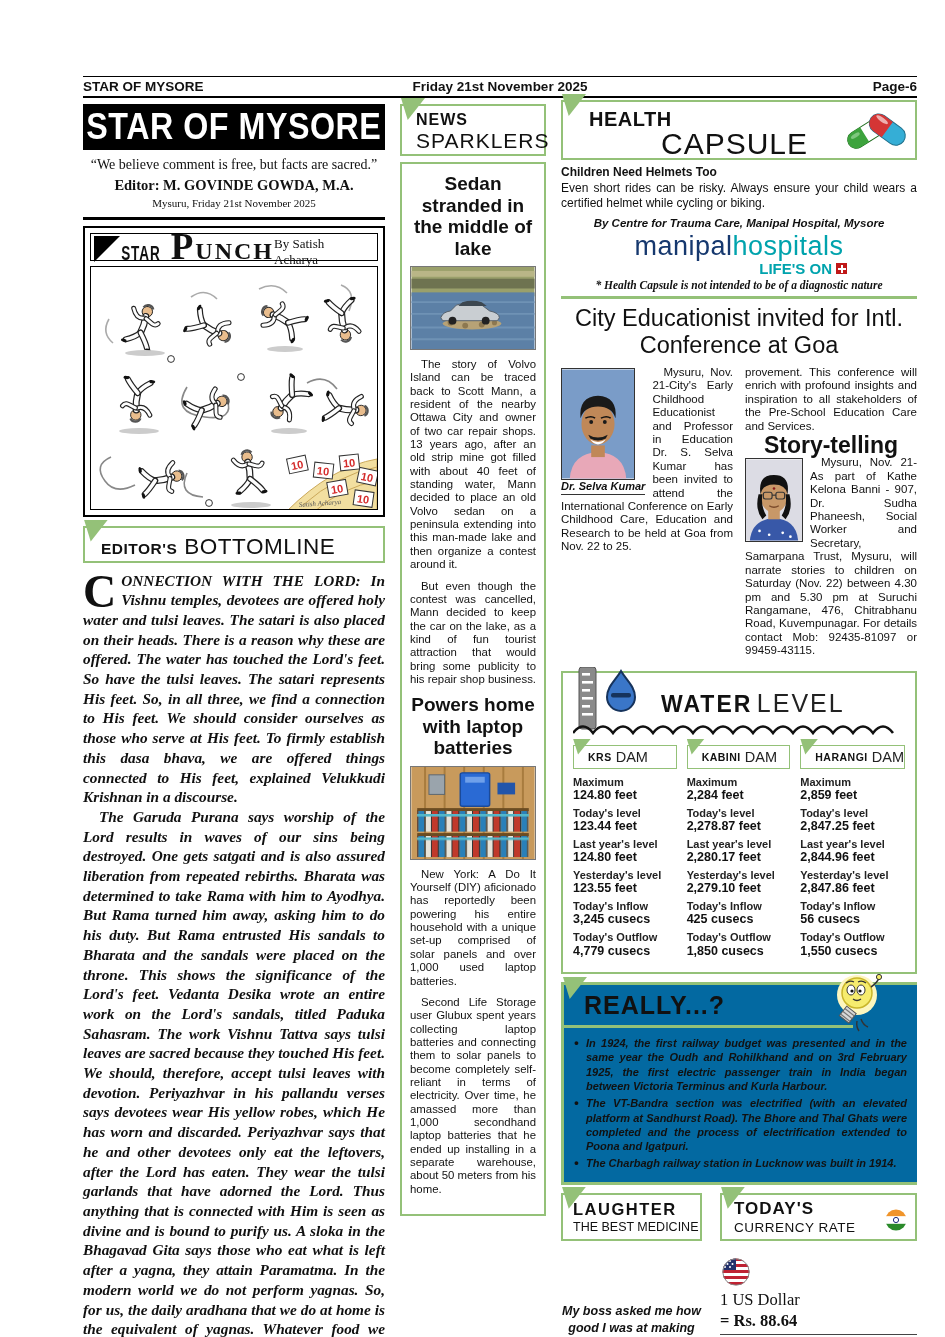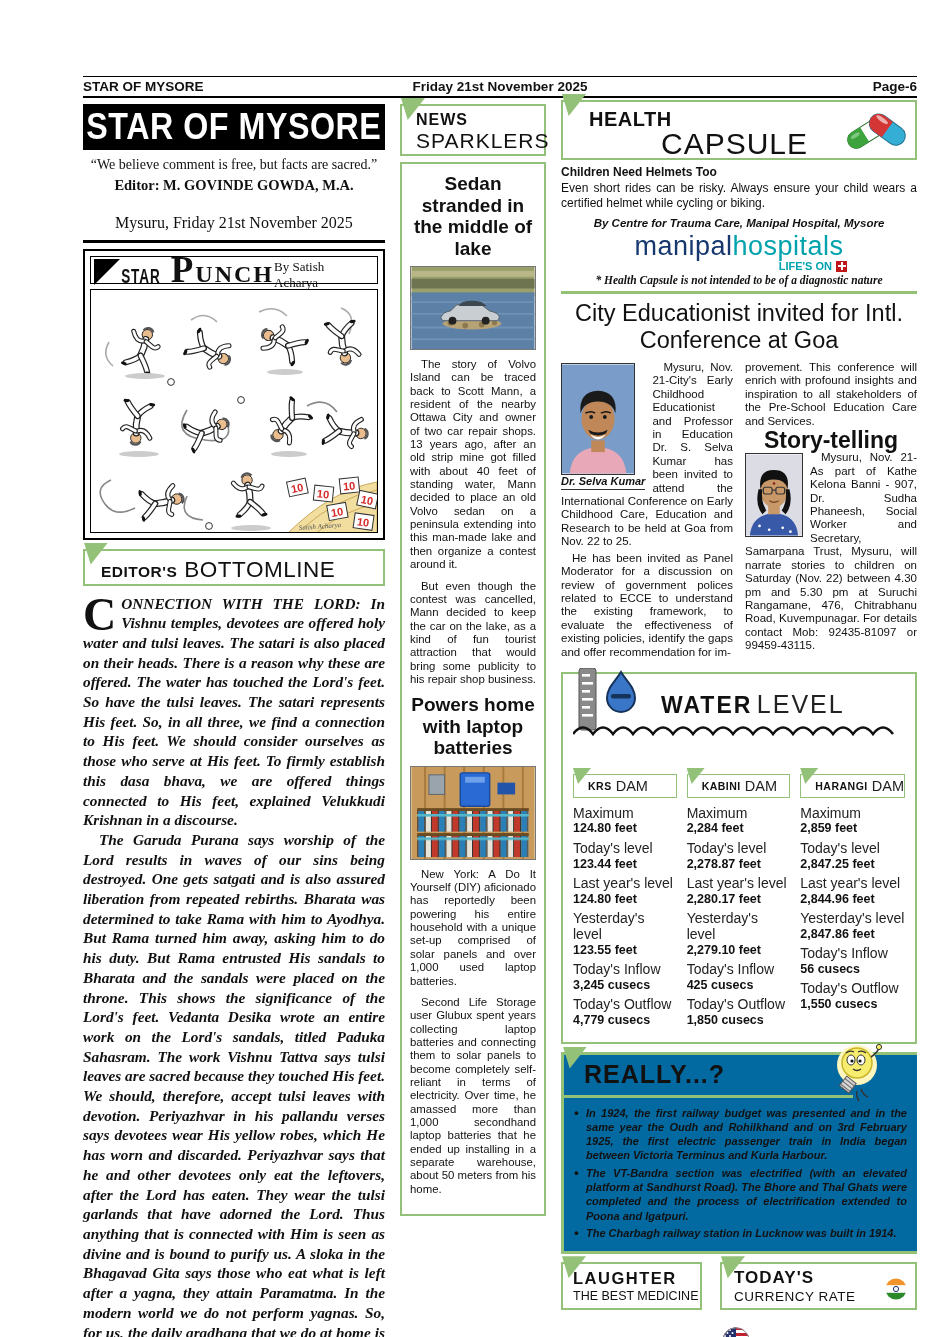--- a/index.html
+++ b/index.html
@@ -22,21 +22,21 @@
   .col-left{position:absolute;left:83px;top:104px;width:302px;}
   .col-mid{position:absolute;left:400px;top:104px;width:146px;}
   .col-right{position:absolute;left:561px;top:100px;width:356px;}
 
   
   .masthead-box{background:#000;color:#fff;height:46px;display:flex;align-items:center;justify-content:center;
     border:1px solid #000;box-shadow:inset 0 0 0 2px #000;}
   .masthead-box span{font-weight:bold;font-size:31px;letter-spacing:.5px;transform:scale(1.04,1.18);font-family:"Liberation Sans",sans-serif;}
   .motto{font-family:"Liberation Serif",serif;font-size:14px;text-align:center;margin-top:7px;}
   .editor-line{font-family:"Liberation Serif",serif;font-weight:bold;font-size:14.5px;text-align:center;margin-top:4px;}
-  .dateline{font-family:"Liberation Serif",serif;font-size:16px;text-align:center;margin-top:20px;}
+  .dateline{font-family:"Liberation Serif",serif;font-size:11px;text-align:center;margin-top:3px;}
   .thick-rule{height:2.5px;background:#000;margin-top:8px;}
 
   .punch-box{border:2.5px solid #000;margin-top:6px;padding:5px;background:#fff;}
   .punch-header{border:1.2px solid #000;height:28px;position:relative;display:flex;align-items:center;padding-left:8px;}
   .punch-tri{width:0;height:0;border-top:26px solid #000;border-right:26px solid transparent;position:absolute;left:3px;top:2px;}
   .punch-star{font-weight:bold;font-size:15px;letter-spacing:1px;margin-left:20px;margin-top:12px;transform:scale(.9,1.3);}
   .punch-title{font-family:"Liberation Serif",serif;font-weight:bold;font-size:24px;letter-spacing:2px;margin-left:8px;}
   .punch-title::first-letter{font-size:37px;}
   .punch-by{font-family:"Liberation Serif",serif;font-size:13px;margin-left:auto;margin-right:8px;margin-top:10px;}
   .cartoon{border:1.2px solid #000;margin-top:5px;height:244px;overflow:hidden;background:#fff;}
@@ -70,21 +70,21 @@
   .hc-kicker{font-weight:bold;font-size:20px;letter-spacing:.5px;display:block;margin-left:8px;}
   .hc-title{font-size:30px;letter-spacing:1px;display:block;margin:-4px 0 0 80px;}
   .hc-pills{position:absolute;right:6px;top:4px;}
   .hc-sub{font-weight:bold;font-size:12px;margin-top:5px;}
   .hc-body{font-size:12px;line-height:15px;text-align:justify;margin-top:2px;}
   .hc-by{font-weight:bold;font-style:italic;font-size:11.5px;text-align:center;margin-top:6px;}
   .manipal{display:flex;justify-content:center;align-items:baseline;margin-top:2px;font-size:27px;letter-spacing:.5px;}
   .manipal .m1{color:#16386e;}
   .manipal .m2{color:#00a3ad;}
   .lifes-on{display:flex;justify-content:flex-end;align-items:center;gap:4px;color:#00a3ad;
-    font-weight:bold;font-size:11px;margin:-2px 70px 0 0;}
+    font-weight:bold;font-size:15px;margin:-2px 70px 0 0;}
   .flag-plus{width:11px;height:11px;background:#c01818;display:inline-block;position:relative;}
   .flag-plus::before,.flag-plus::after{content:"";position:absolute;background:#fff;}
   .flag-plus::before{left:4.5px;top:1.5px;width:2px;height:8px;}
   .flag-plus::after{top:4.5px;left:1.5px;width:8px;height:2px;}
   .hc-disc{font-family:"Liberation Serif",serif;font-weight:bold;font-style:italic;font-size:11.5px;text-align:center;margin-top:2px;}
   .green-div{height:3px;background:var(--green);margin-top:5px;}
 
   .ce-headline{font-weight:normal;font-size:23.5px;line-height:26.5px;text-align:center;margin-top:6px;}
   .ce-cols{display:flex;gap:12px;margin-top:8px;}
   .ce-col{width:172px;font-size:11.5px;line-height:13.4px;text-align:justify;}
@@ -96,26 +96,26 @@
 
   .wl-box{margin-top:10px;padding:6px 10px 10px 10px;}
   .wl-header{position:relative;height:58px;}
   .wl-gauge{position:absolute;left:-4px;top:-12px;}
   .wl-title{position:absolute;left:88px;top:10px;}
   .wl-title .w1{font-weight:bold;font-size:23px;letter-spacing:2px;}
   .wl-title .w2{font-size:25px;letter-spacing:2px;color:#222;}
   .wl-wave{position:absolute;left:0px;top:40px;}
   .wl-grid{display:flex;gap:10px;margin-top:8px;}
   .dam{width:108px;}
-  .dam-h{border:1.8px solid var(--green);position:relative;height:24px;display:flex;align-items:center;padding-left:14px;margin-bottom:7px;margin-top:28px;}
+  .dam-h{border:1.8px solid var(--green);position:relative;height:24px;display:flex;align-items:center;padding-left:14px;margin-bottom:7px;}
   .dam-h .tri{position:absolute;top:-7px;left:-1px;width:18px;height:16px;background:var(--green);clip-path:polygon(0 0,100% 0,28% 100%);}
   .dam-h .d1{font-weight:bold;font-size:10.5px;letter-spacing:.5px;}
   .dam-h .d2{font-size:14.5px;margin-left:4px;color:#222;}
   .dam-row{margin-bottom:4.6px;}
-  .dam-label{font-size:14px;color:#222;display:block;}
+  .dam-label{font-size:11px;color:#222;display:block;font-weight:bold;}
   .dam-value{font-weight:bold;font-size:12.5px;display:block;margin-top:.5px;}
 
   .really-box{margin-top:8px;border:3px solid var(--green);border-right:none;position:relative;background:#0369a1;}
   .really-head{height:40px;display:flex;align-items:center;padding-left:20px;position:relative;}
   .really-title{font-weight:bold;font-size:25px;letter-spacing:1px;}
   .really-bulb{position:absolute;right:28px;top:-14px;}
   .really-underline{height:3px;background:var(--green);width:82%;}
   .really-list{list-style:none;padding:8px 10px 8px 8px;}
   .really-list li{font-weight:bold;font-style:italic;font-size:11px;line-height:14.3px;text-align:justify;
     padding-left:14px;position:relative;margin-bottom:3px;}
@@ -376,21 +376,20 @@
             <path d="M19,50 q-2,-22 18,-23 q20,1 18,23 q-4,-12 -18,-12 q-14,0 -18,12 Z" fill="#1a1a1a"></path>
             <path d="M27,67 q10,6 20,0 l-2,4 q-8,4 -16,0 Z" fill="#1a1a1a"></path>
             <path d="M29,72 q8,5 16,0 q-4,5 -8,5 q-4,0 -8,-5 Z" fill="#fff"></path>
             <circle cx="30" cy="54" r="2" fill="#1a1a1a"></circle>
               <circle cx="44" cy="54" r="2" fill="#1a1a1a"></circle>
             <path d="M24,50 q6,-3 10,0 M40,50 q6,-3 10,0" stroke="#111" stroke-width="1.6" fill="none"></path>
           </svg>
           <span class="photo-cap">Dr. Selva Kumar</span>
         </span>
         <p>Mysuru, Nov. 21-City's Early Childhood Educationist and Professor in Education Dr. S. Selva Kumar has been invited to attend the International Conference on Early Childhood Care, Education and Research to be held at Goa from Nov. 22 to 25.</p>
-        <p>He has been invited as Panel Moderator for a discussion on review of government polices related to ECCE to understand the existing framework, to evaluate the effectiveness of existing policies, identify the gaps and offer recommendation for im-</p>
       </div>
       <div class="ce-col">
         <p style="text-indent:0">provement.  This conference will enrich with profound insights and inspiration to all stakeholders of the Pre-School Education Care and Services.</p>
         <h2 class="st-headline">Story-telling</h2>
         <span class="photo-frame">
           <svg width="58" height="84" viewBox="0 0 58 84">
             <rect width="58" height="84" fill="#dcdce4"></rect>
             <path d="M4,84 q2,-22 25,-23 q23,1 25,23 Z" fill="#3858a8"></path>
             <circle cx="14" cy="74" r="1.4" fill="#fff"></circle>
               <circle cx="24" cy="78" r="1.4" fill="#fff"></circle>

